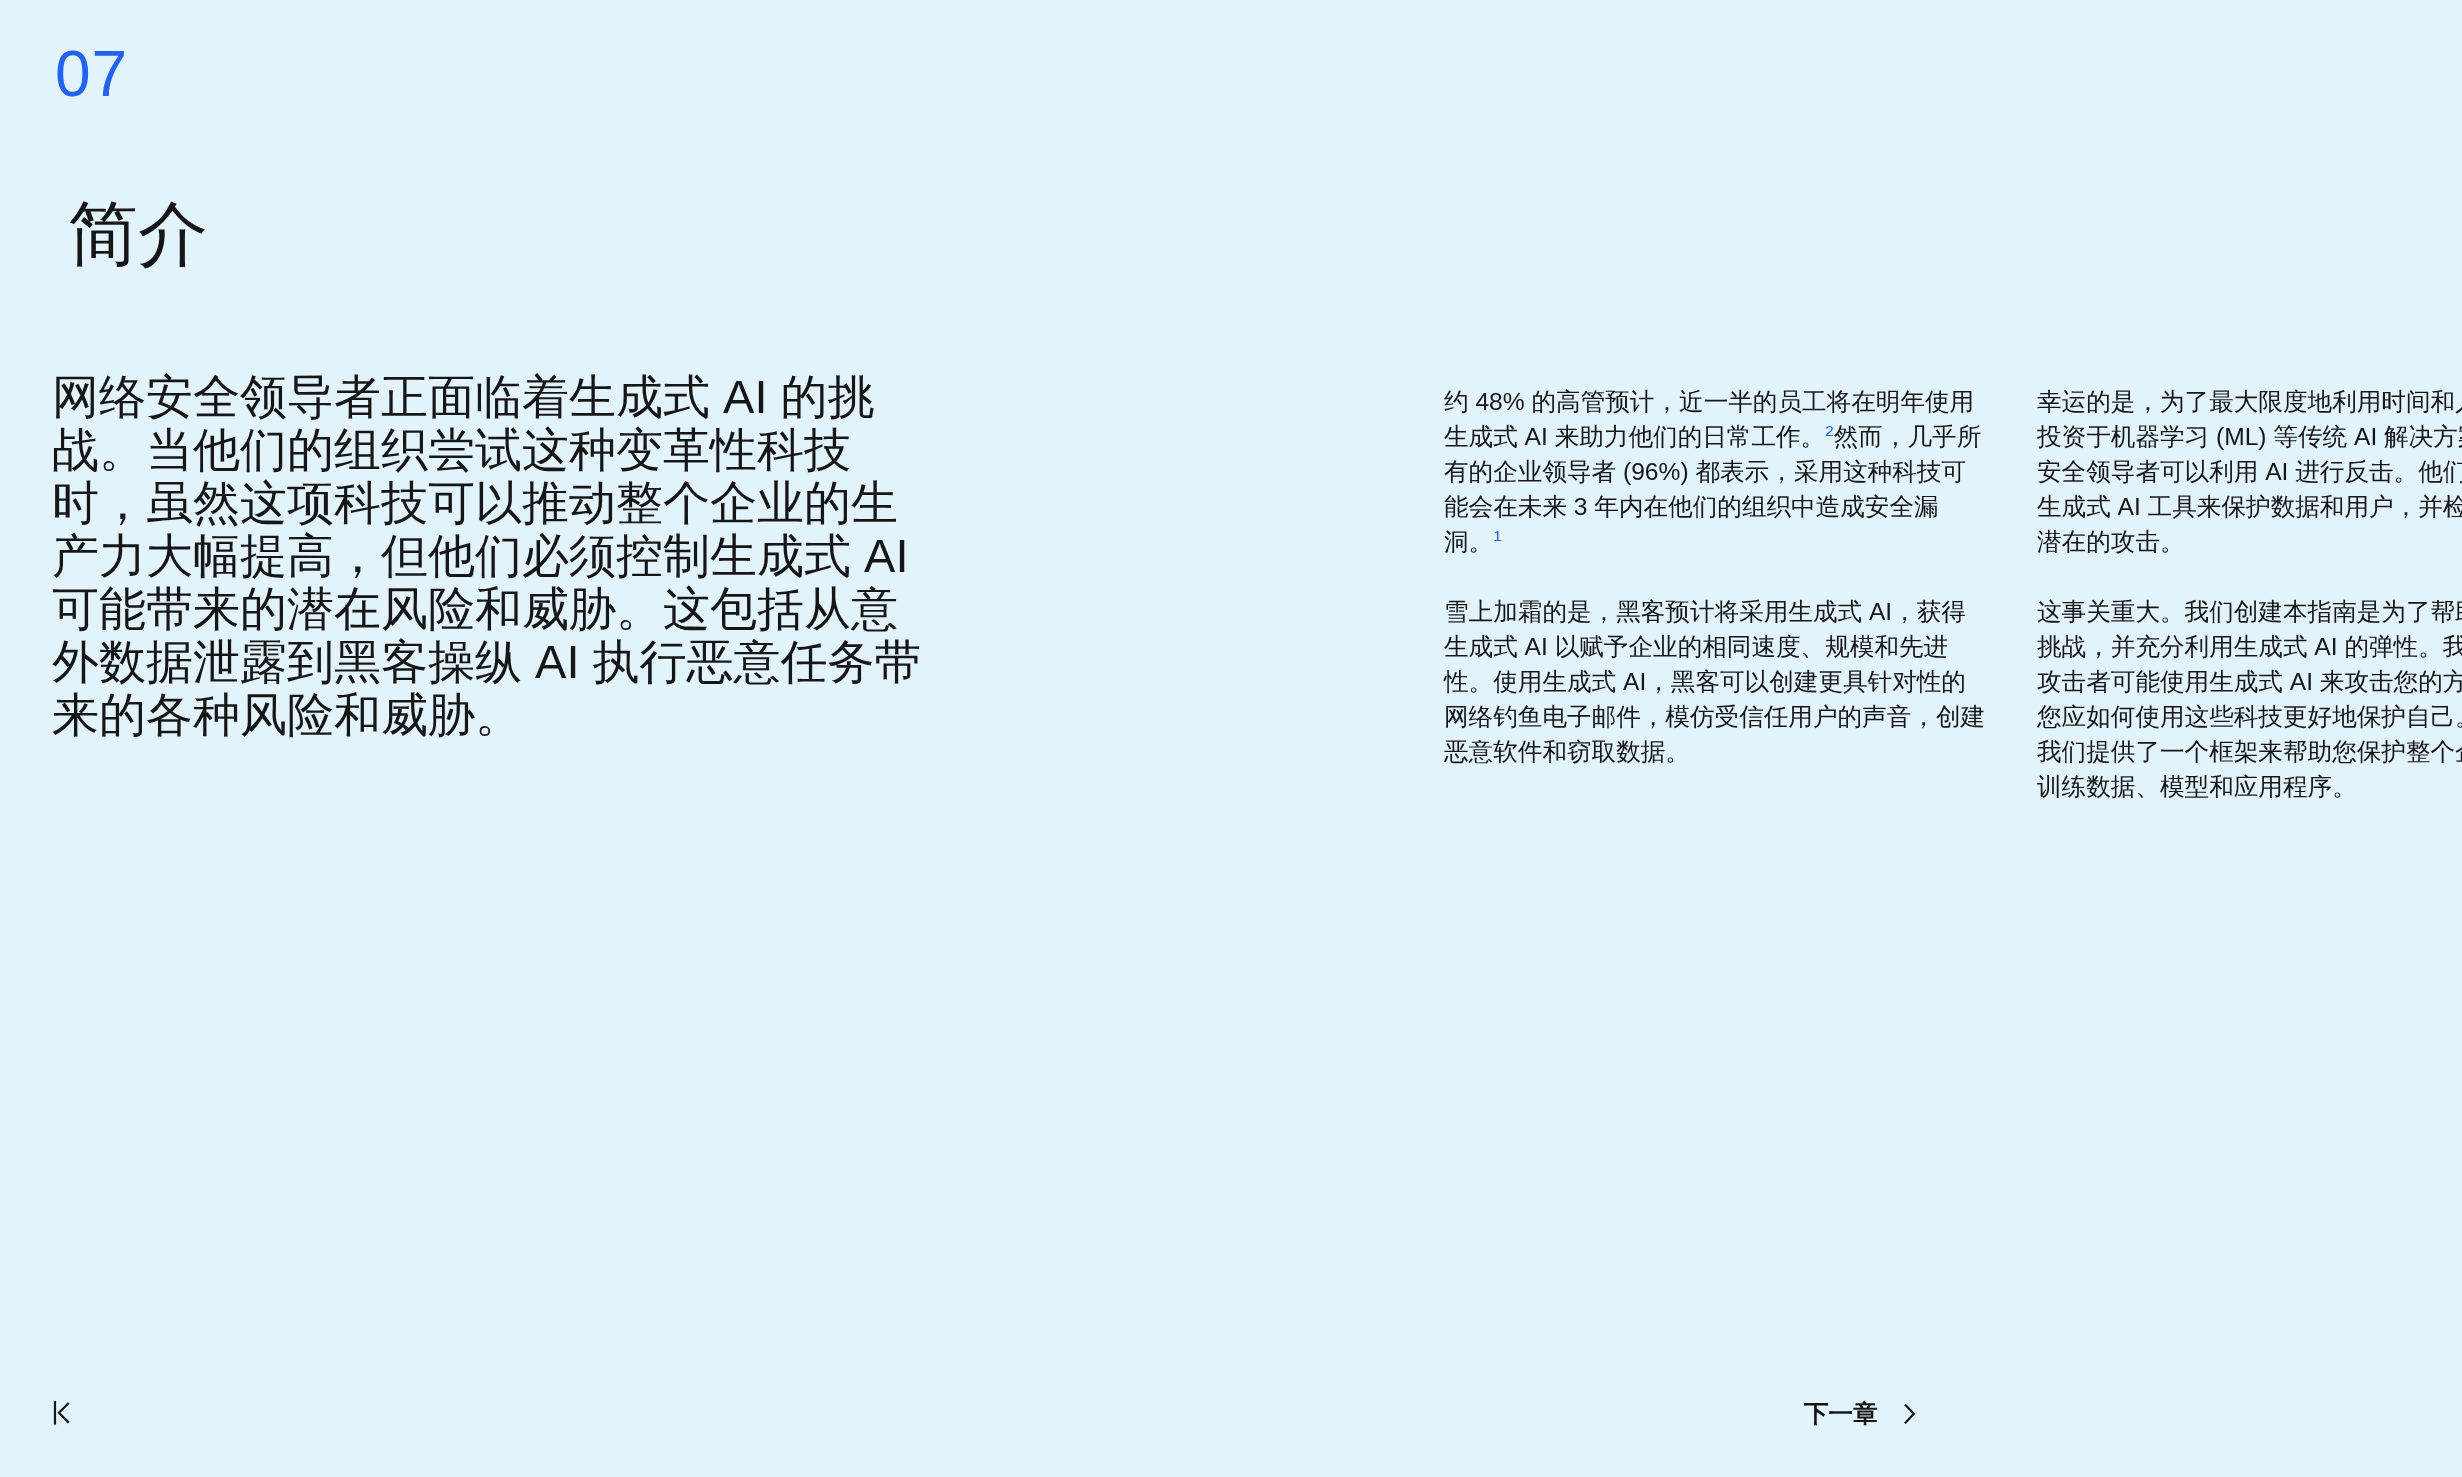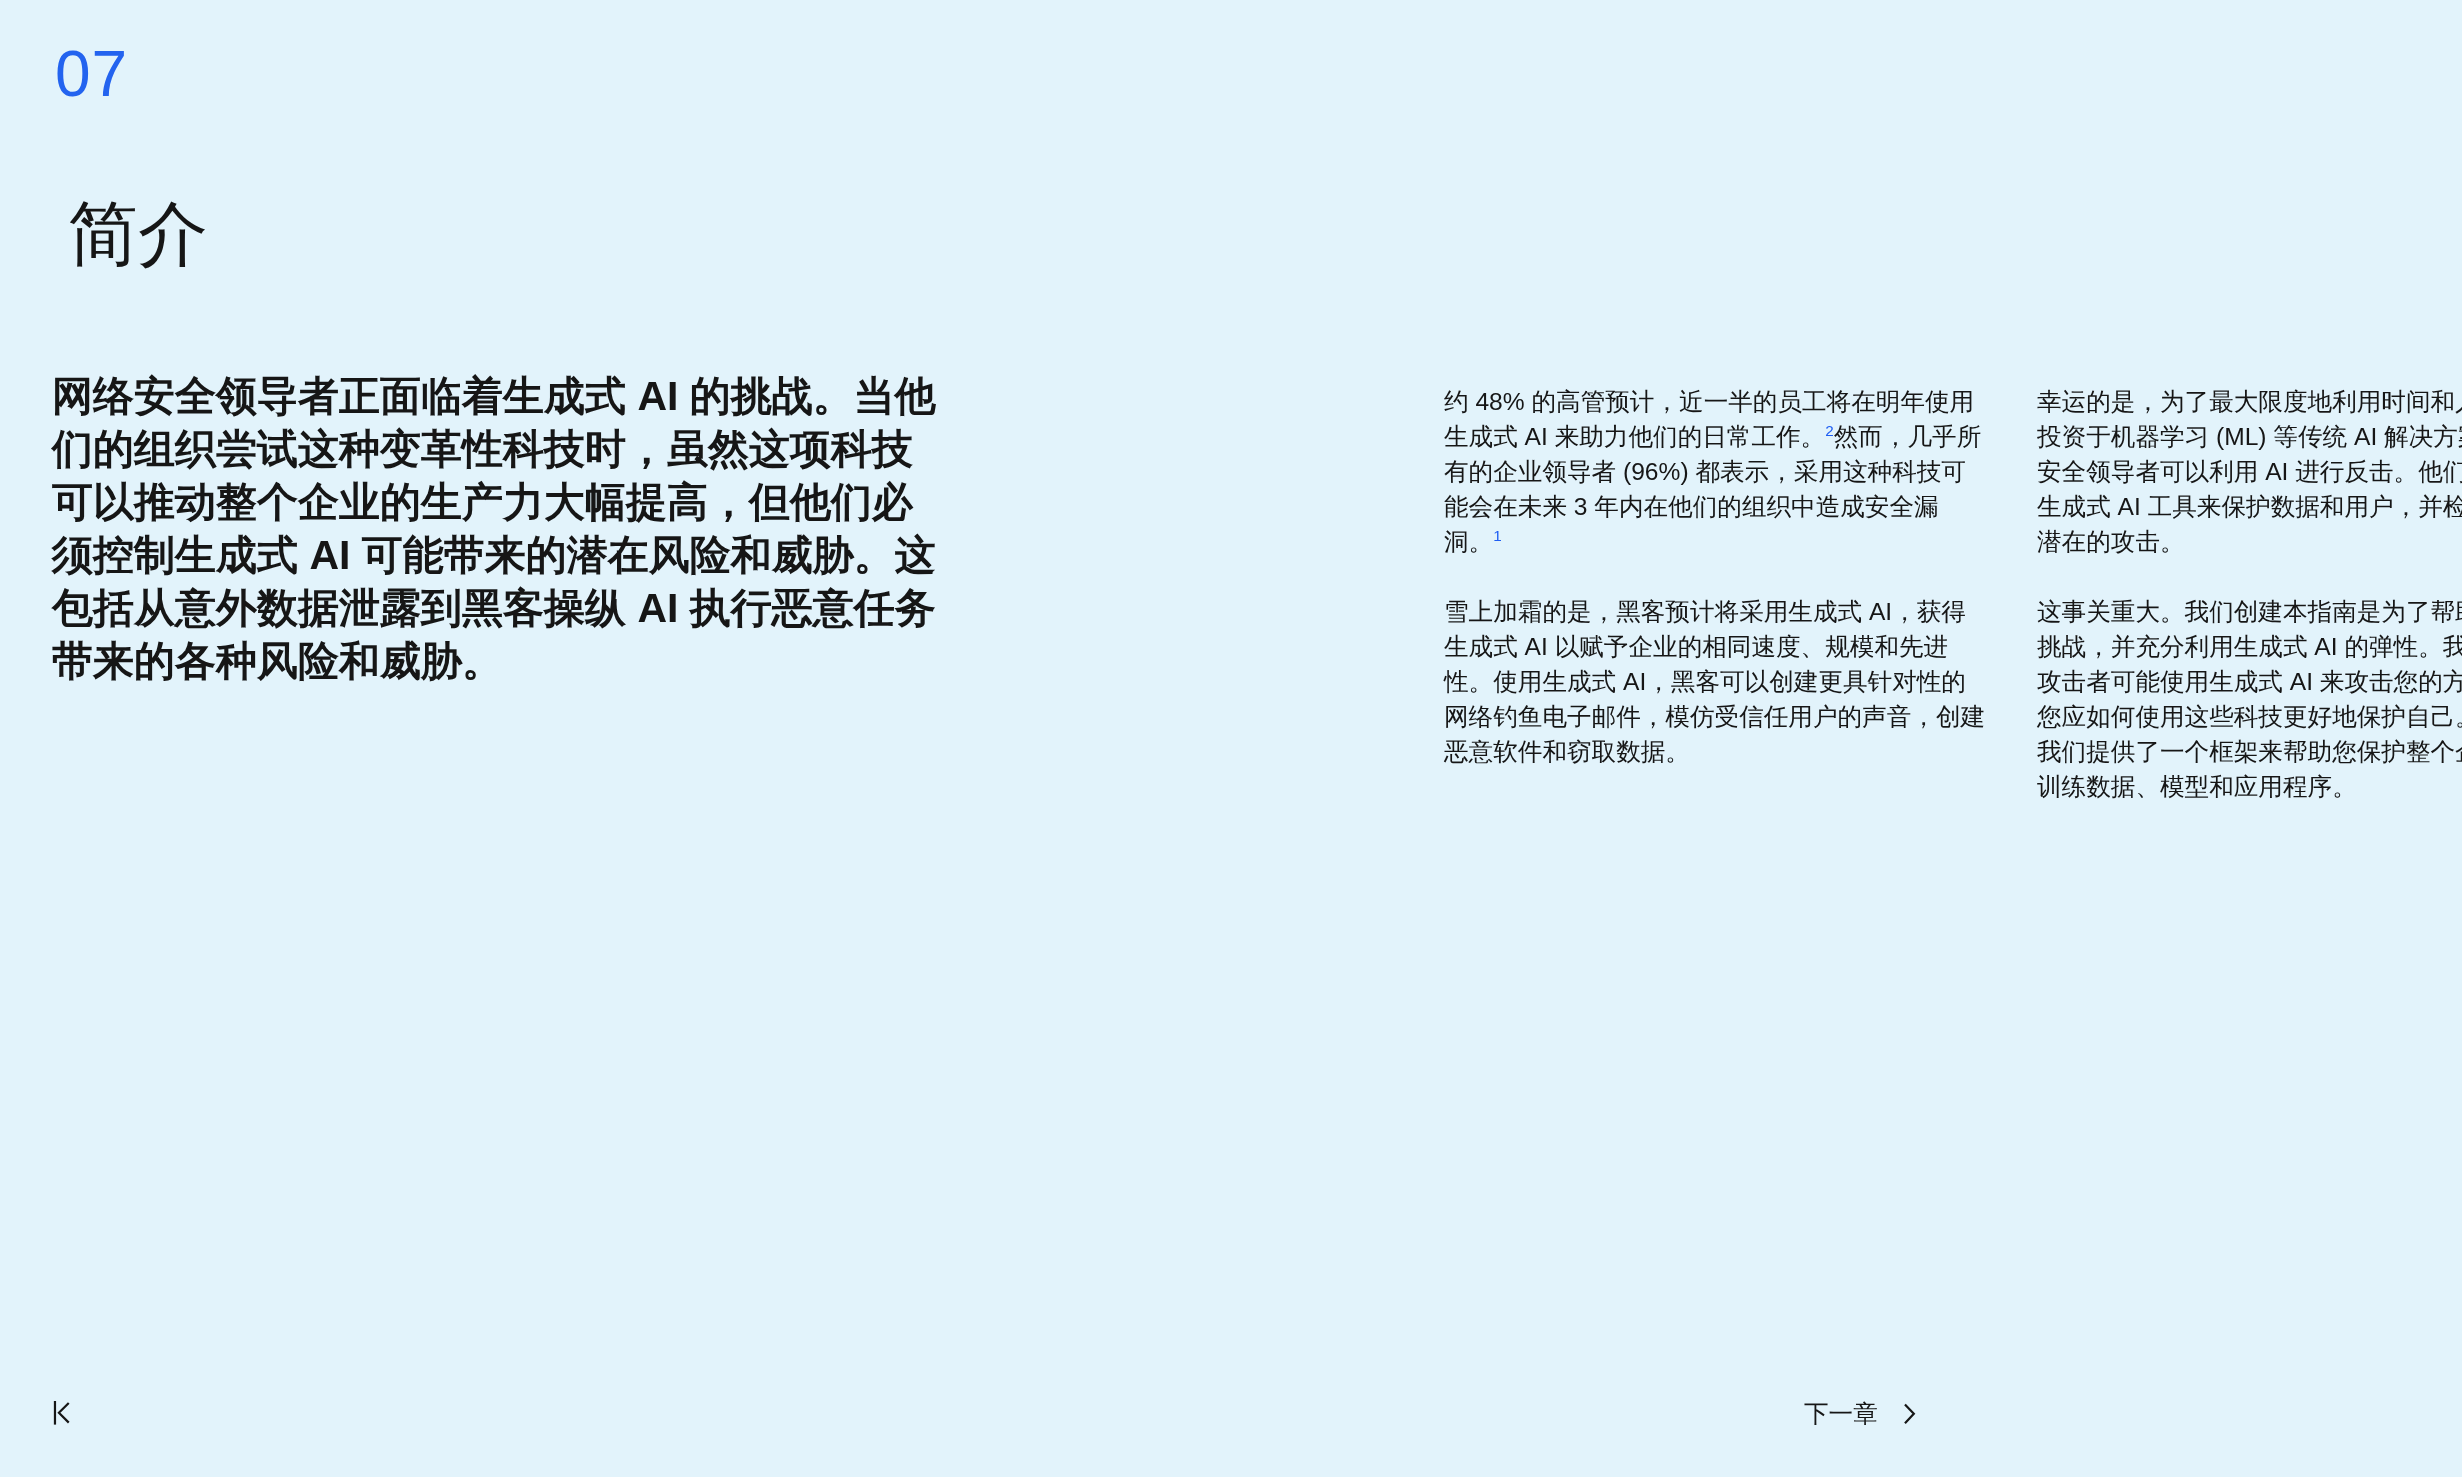--- a/index.html
+++ b/index.html
@@ -37,23 +37,23 @@
     font-weight: 300;
     color: #161616;
   }
 
   
   .lead-paragraph {
     position: absolute;
     left: 52px;
     top: 370px;
     width: 886px;
-    font-size: 41px;
+    font-size: 47px;
     line-height: 53px;
-    font-weight: 700;
+    font-weight: 400;
     color: #161616;
     letter-spacing: 0;
   }
 
   
   .body-column {
     position: absolute;
     top: 384px;
     font-size: 24.6px;
     line-height: 35px;
@@ -88,20 +88,21 @@
     height: 25.6px;
     cursor: pointer;
   }
   #next-chapter {
     left: 1804px;
     top: 1399px;
     display: flex;
     align-items: center;
     gap: 25.6px;
     cursor: pointer;
+    font-weight: bold;
   }
   #next-chapter .next-label {
     font-size: 24.6px;
     line-height: 29.5px;
     color: #161616;
   }
   svg.icon { display: block; }
 </style>
 </head>
 <body>

